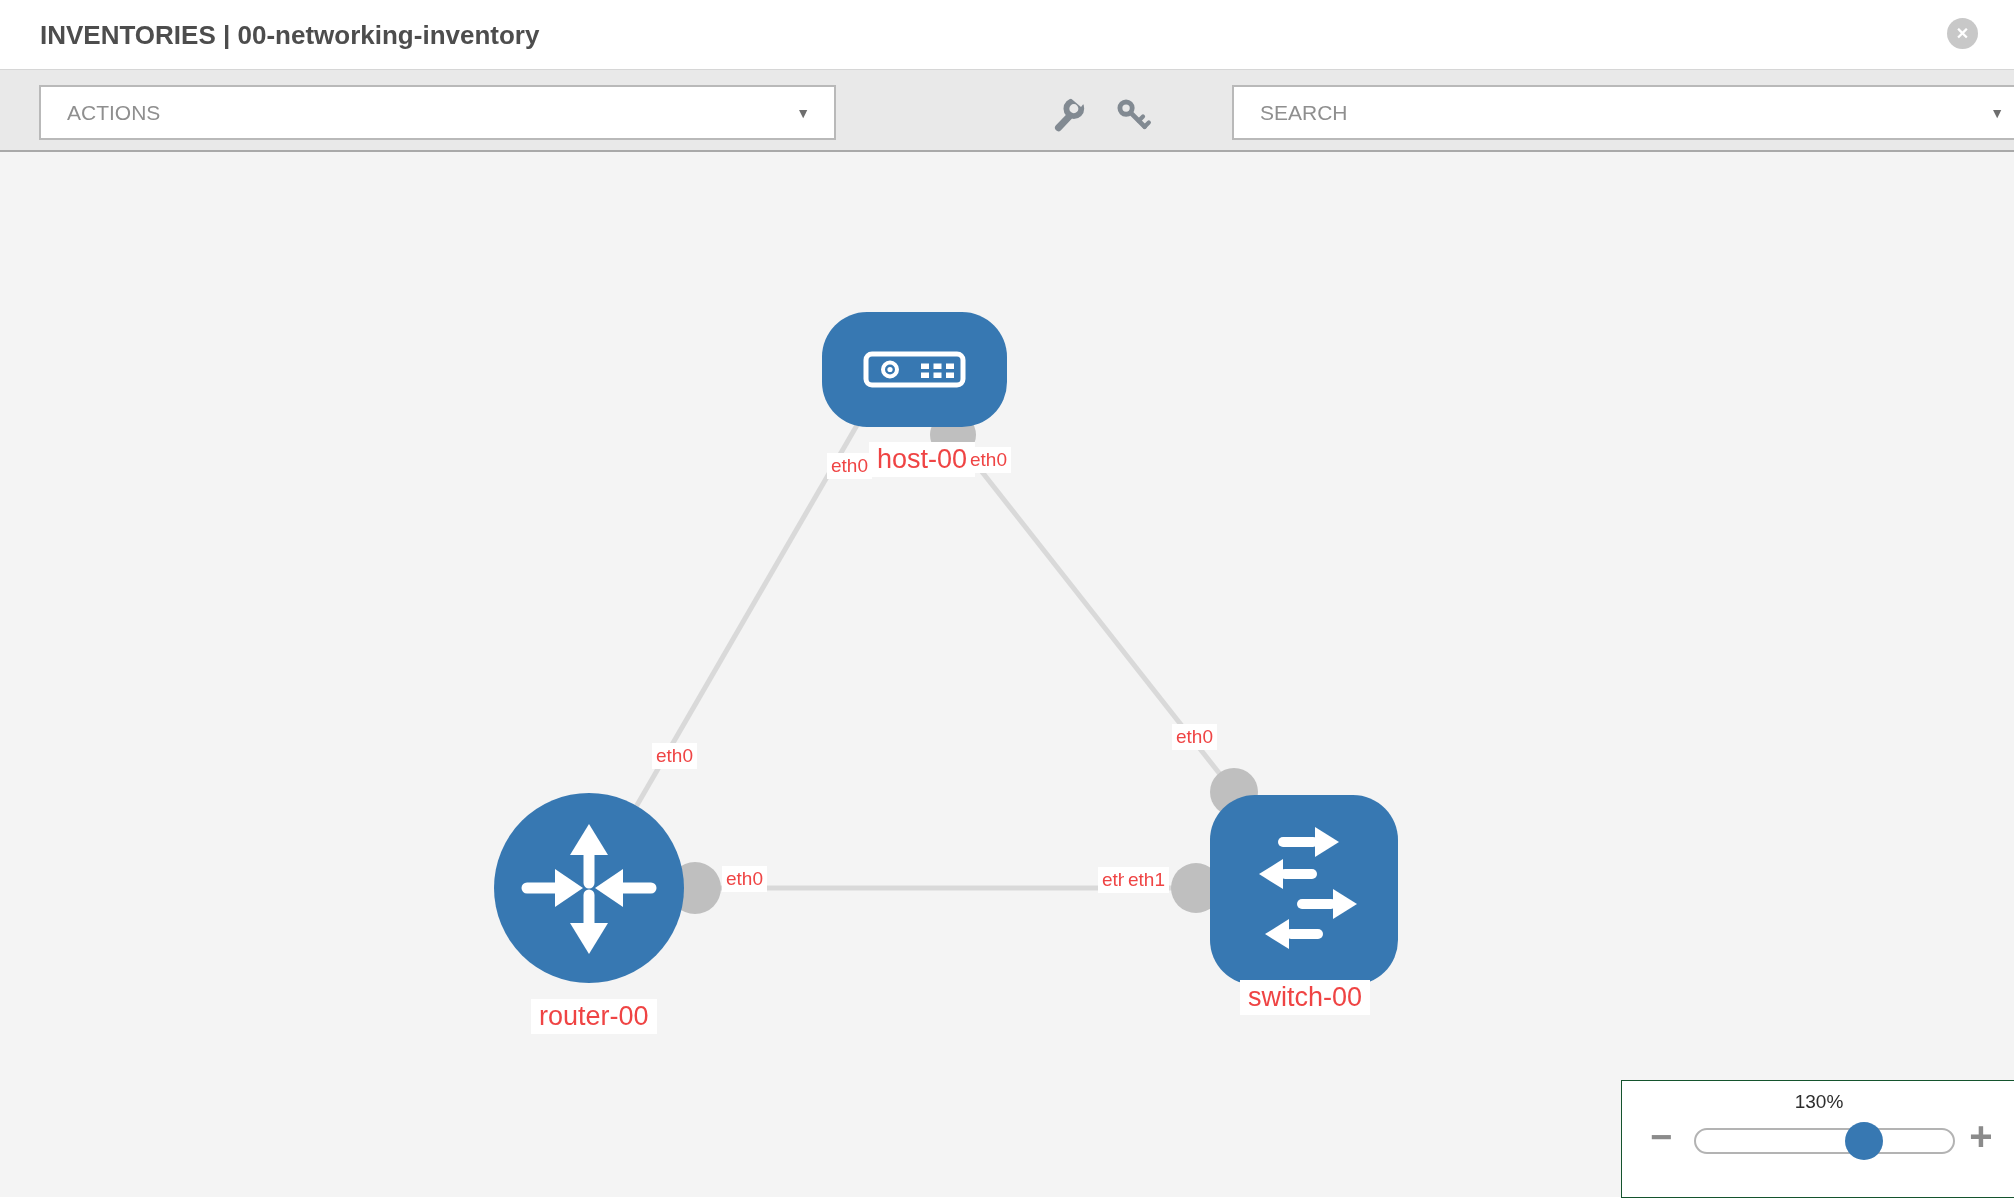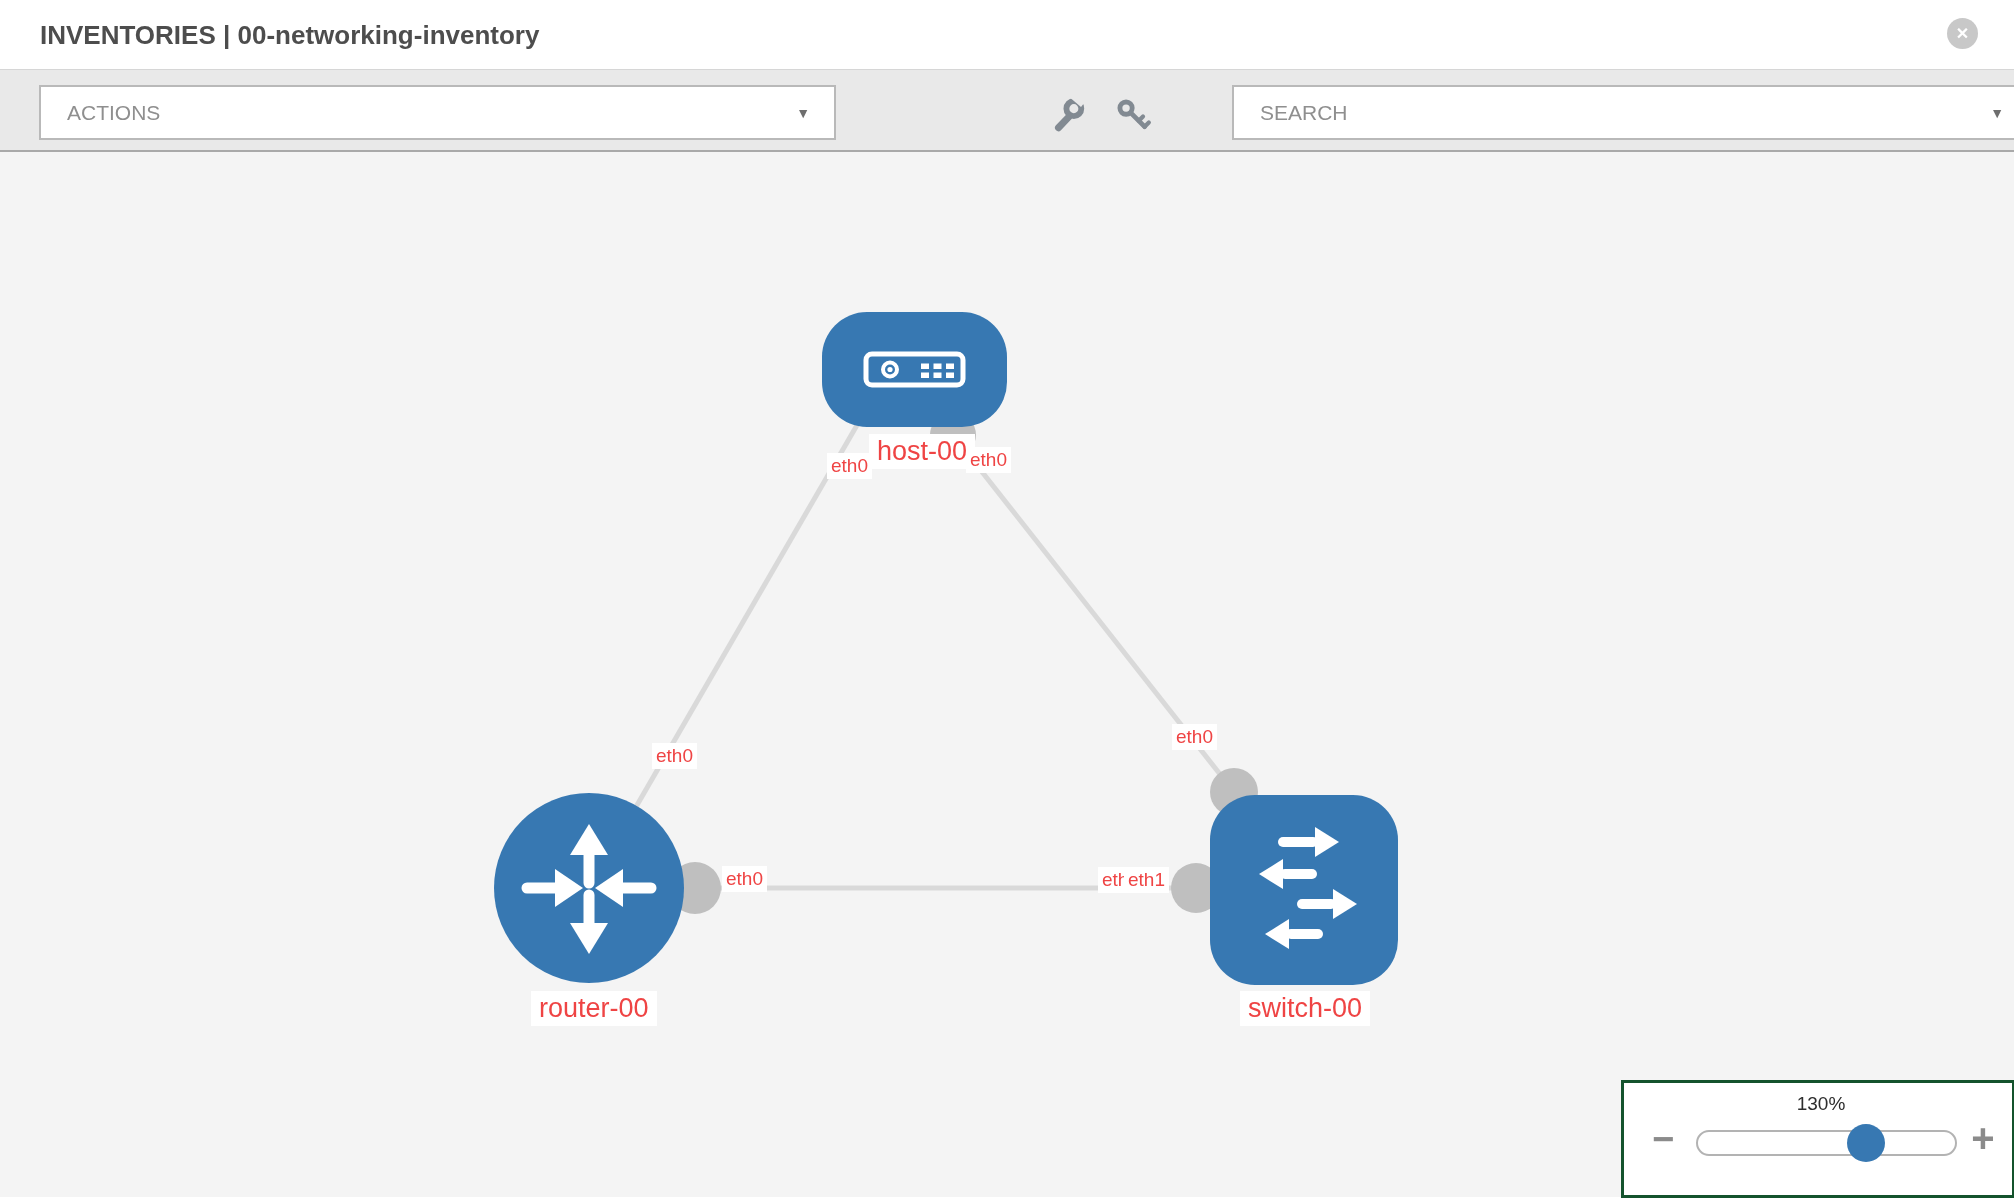--- a/index.html
+++ b/index.html
@@ -30,26 +30,26 @@
   .tool-btn { position:absolute; top:27px; width:36px; height:36px; cursor:pointer;
               display:flex; align-items:center; justify-content:center; background:none; border:none; }
   .tb-wrench { left:1050px; }
   .tb-key    { left:1116px; }
 
   
   .canvas { position:relative; width:2014px; height:1045px; background:#f4f4f4; }
   .canvas svg.topo { position:absolute; left:0; top:0; }
 
   .chip { position:absolute; background:#ffffff; color:#ef4444; white-space:nowrap; }
-  .node-label { font-size:27px; padding:2px 8px; }
+  .node-label { font-size:27px; padding:2px 8px;margin-top:8px; }
   .if-label   { font-size:19px; padding:2px 4px; }
 
   
   .zoom-panel { position:absolute; left:1621px; top:928px; width:394px; height:118px;
-                background:#ffffff; border:3px solid #14532d; }
+                background:#ffffff; border:1px solid #14532d; }
   .zoom-level { position:absolute; left:0; top:10px; width:394px; text-align:center;
                 font-size:19px; color:#2d2d2d; }
   .zoom-minus { position:absolute; left:22px; top:36px; width:34px; height:40px;
                 font-size:38px; font-weight:bold; color:#8b8b8b; line-height:40px;
                 text-align:center; cursor:pointer; background:none; border:none; }
   .zoom-plus  { position:absolute; left:340px; top:35px; width:38px; height:40px;
                 font-size:40px; font-weight:bold; color:#8b8b8b; line-height:40px;
                 text-align:center; cursor:pointer; background:none; border:none; }
   .zoom-track { position:absolute; left:72px; top:47px; width:261px; height:26px;
                 border:2px solid #b3b3b3; border-radius:14px; background:#ffffff;
@@ -164,21 +164,21 @@
   <div class="chip if-label" style="left:966px; top:295px;">eth0</div>
 
   <div class="chip if-label" style="left:652px; top:591px;">eth0</div>
   <div class="chip if-label" style="left:1172px; top:572px;">eth0</div>
   <div class="chip if-label" style="left:722px; top:714px;">eth0</div>
 
   <div class="chip if-label" style="left:1098px; top:715px;">eth0</div>
   <div class="chip if-label" style="left:1124px; top:715px;text-align:right;">eth1</div>
 
   <div class="chip node-label" style="left:531px; top:839px;">router-00</div>
-  <div class="chip node-label" style="left:1240px; top:839px;">switch-00</div>
+  <div class="chip node-label" style="left:1240px; top:820px;">switch-00</div>
 
   <div class="zoom-panel">
     <div class="zoom-level">130%</div>
     <button class="zoom-minus">
       <span>−</span>
     </button>
     <div class="zoom-track"></div>
     <div class="zoom-knob"></div>
     <button class="zoom-plus">
       <span>+</span>

